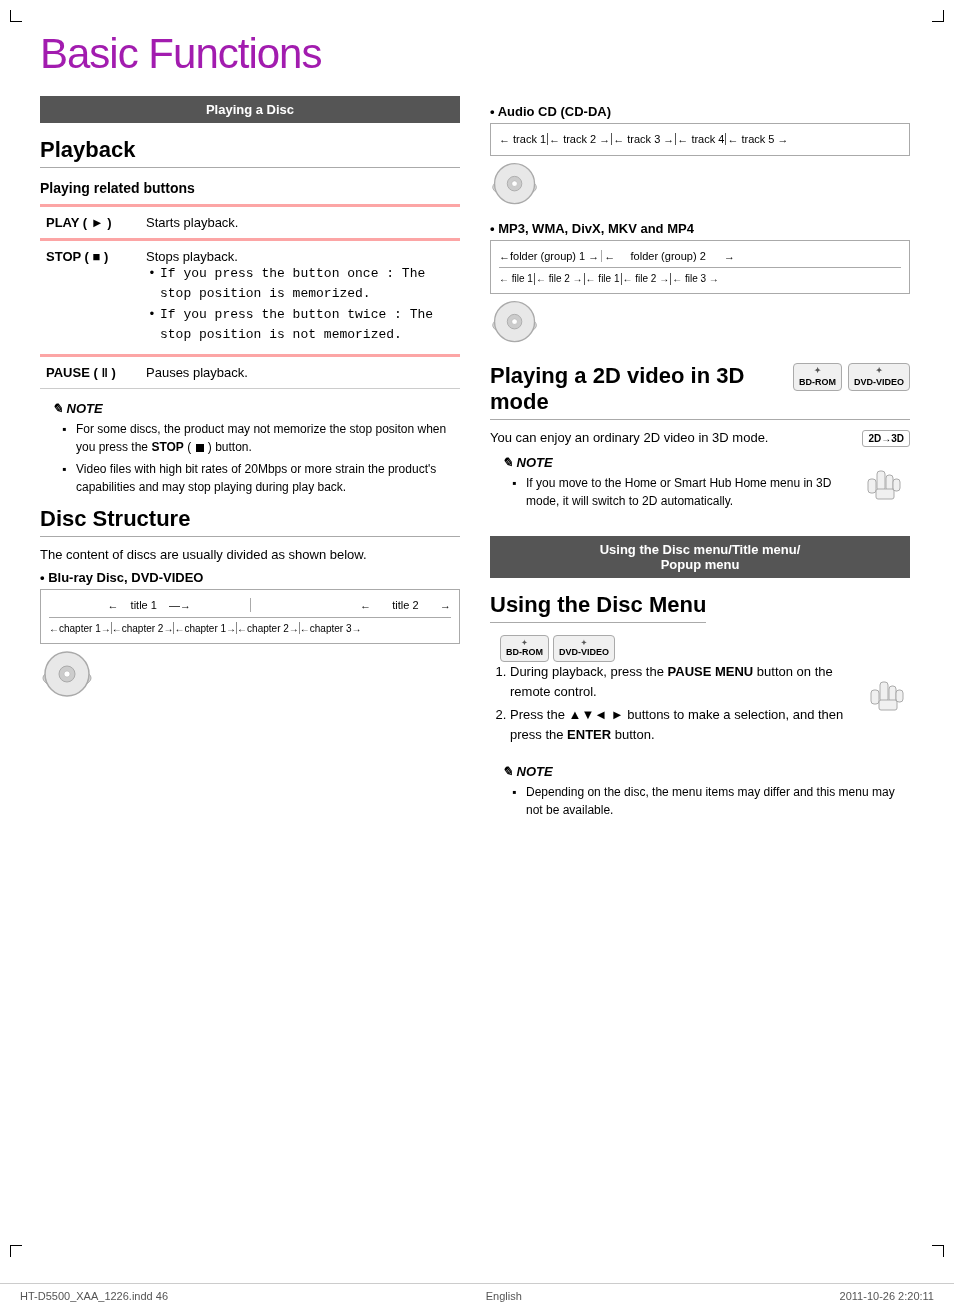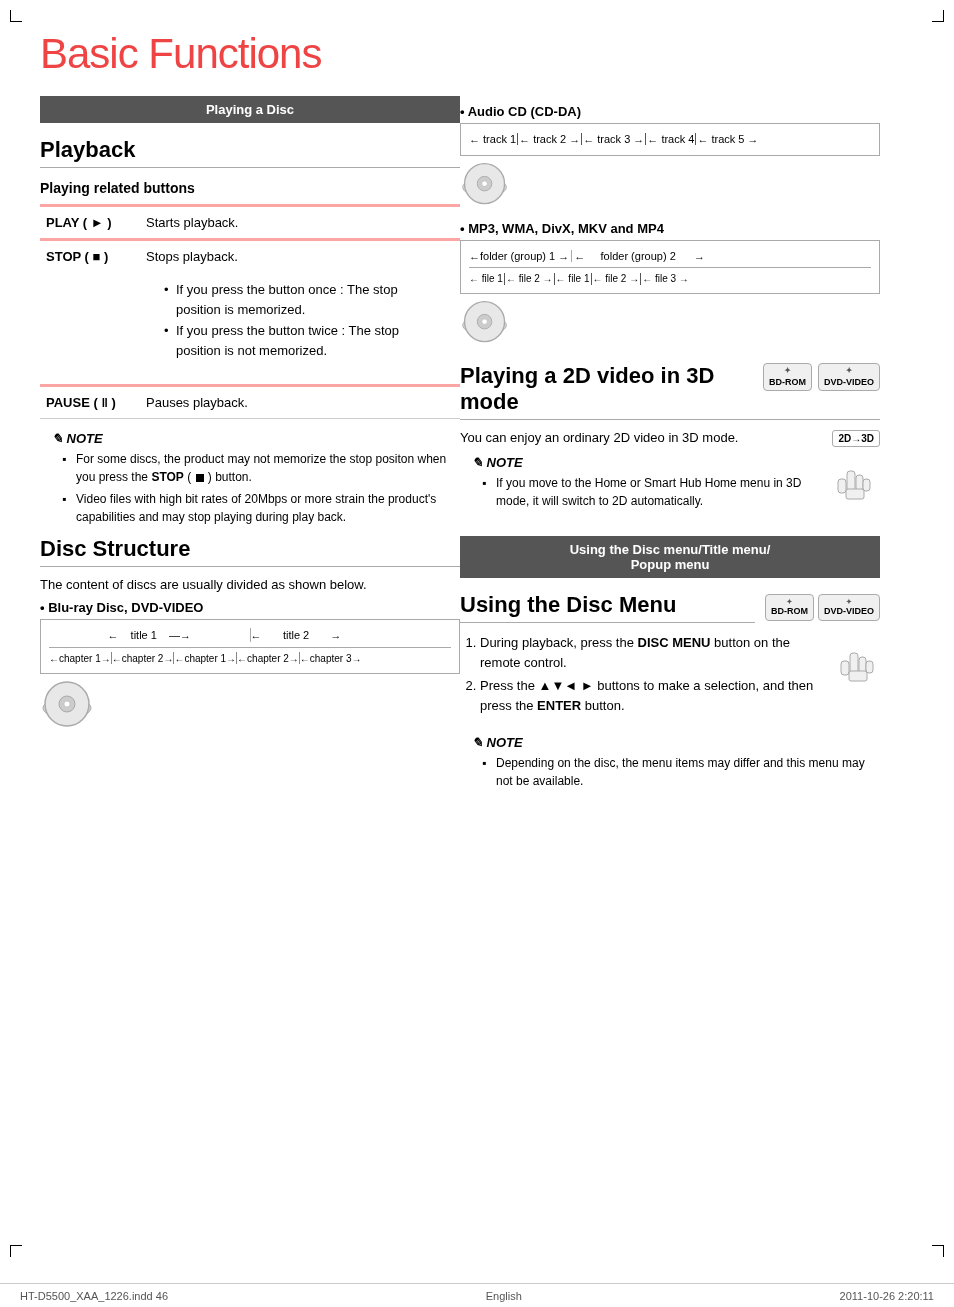--- a/index.html
+++ b/index.html
@@ -28,27 +28,28 @@
       border-style: solid;
     }
     .corner-tl { top: 10px; left: 10px; border-width: 0 0 1px 1px; }
     .corner-tr { top: 10px; right: 10px; border-width: 0 1px 1px 0; }
     .corner-bl { bottom: 50px; left: 10px; border-width: 1px 0 0 1px; }
     .corner-br { bottom: 50px; right: 10px; border-width: 1px 1px 0 0; }
 
     h1.main-title {
       font-size: 42px;
       font-weight: 300;
-      color: #ef4444;
+      color: #a21caf;
       margin-bottom: 18px;
       font-family: 'Arial', sans-serif;
       letter-spacing: -1px;
     }
     .two-col {
       display: flex;
+      gap: 30px;
     }
     .col-left {
       flex: 1;
       max-width: 420px;
     }
     .col-right {
       flex: 1;
       max-width: 420px;
     }
     .section-banner {
@@ -194,21 +195,22 @@
       display: inline-block;
       width: 8px;
       height: 8px;
       background: #000;
       vertical-align: middle;
       margin: 0 1px;
     }
     .stop-cell ul {
       list-style: none;
       padding-left: 0;
-      margin: 16px;
+      margin: 0;
+      font-family: Liberation Mono, monospace;
     }
     .stop-cell ul li {
       padding-left: 14px;
       position: relative;
       font-size: 13px;
       line-height: 1.5;
       margin-bottom: 2px;
     }
     .stop-cell ul li::before {
       content: '•';
@@ -272,21 +274,21 @@
 
       <h2 class="section-title">Disc Structure</h2>
       <p style="font-size:13px;margin-bottom:8px;">The content of discs are usually divided as shown below.</p>
 
       <p class="bullet-label">• Blu-ray Disc, DVD-VIDEO</p>
 
       <div class="disc-diagram-box">
         <div style="display:flex;align-items:center;font-size:11px;border-bottom:1px solid #aaa;padding-bottom:2px;margin-bottom:2px;">
           <span style="flex:1;text-align:center;">←&nbsp;&nbsp;&nbsp; title 1 &nbsp;&nbsp;&nbsp;—→</span>
           <span style="border-left:1px solid #aaa;height:14px;"></span>
-          <span style="flex:1;text-align:left;">←&nbsp;&nbsp;&nbsp;&nbsp;&nbsp;&nbsp; title 2 &nbsp;&nbsp;&nbsp;&nbsp;&nbsp;&nbsp;→</span>
+          <span style="flex:1;text-align:right;">←&nbsp;&nbsp;&nbsp;&nbsp;&nbsp;&nbsp; title 2 &nbsp;&nbsp;&nbsp;&nbsp;&nbsp;&nbsp;→</span>
         </div>
         <div style="display:flex;align-items:center;font-size:10px;gap:0;">
           <span>←chapter 1→</span>
           <span style="border-left:1px solid #888;height:12px;"></span>
           <span>←chapter 2→</span>
           <span style="border-left:1px solid #888;height:12px;"></span>
           <span>←chapter 1→</span>
           <span style="border-left:1px solid #888;height:12px;"></span>
           <span>←chapter 2→</span>
           <span style="border-left:1px solid #888;height:12px;"></span>
@@ -390,38 +392,38 @@
             <li>If you move to the Home or Smart Hub Home menu in 3D mode, it will switch to 2D automatically.</li>
           </ul>
         </div>
       </div>
 
       <div class="section-banner" style="margin-top:16px;">
         <span>Using the Disc menu/Title menu/</span><br>
         <span>Popup menu</span>
       </div>
 
-      <div style="display:flex;justify-content:flex-end;align-items:flex-start;">
+      <div style="display:flex;justify-content:flex-end;align-items:flex-start;flex-direction:column;">
         <h2 class="section-title" style="flex:1;">Using the Disc Menu</h2>
         <div style="display:flex;gap:4px;margin-left:10px;margin-top:2px;">
           <div class="bd-icon-box bd">
             <div style="font-size:7px;color:#555;">✦</div>
             <div style="font-size:9px;">BD-ROM</div>
           </div>
           <div class="bd-icon-box dvd">
             <div style="font-size:7px;color:#555;">✦</div>
             <div style="font-size:9px;">DVD-VIDEO</div>
           </div>
         </div>
       </div>
 
       <div style="display:flex;gap:8px;align-items:flex-start;">
         <div style="flex:1;">
           <ol>
-            <li>During playback, press the <strong>DISC MENU</strong> button on the remote control.</li>
+            <li>During playback, press the <strong>PAUSE MENU</strong> button on the remote control.</li>
             <li>Press the ▲▼◄ ► buttons to make a selection, and then press the <strong>ENTER</strong> button.</li>
           </ol>
         </div>
         <div style="flex-shrink:0;">
           <svg width="45" height="55" viewBox="0 0 45 55">
             <rect x="15" y="20" width="8" height="20" rx="3" fill="#f0f0f0" stroke="#aaa" stroke-width="1"></rect>
             <rect x="24" y="24" width="7" height="16" rx="3" fill="#f0f0f0" stroke="#aaa" stroke-width="1"></rect>
             <rect x="6" y="28" width="8" height="14" rx="3" fill="#f0f0f0" stroke="#aaa" stroke-width="1"></rect>
             <rect x="14" y="38" width="18" height="10" rx="2" fill="#f0f0f0" stroke="#aaa" stroke-width="1"></rect>
             <rect x="31" y="28" width="7" height="12" rx="3" fill="#f0f0f0" stroke="#aaa" stroke-width="1"></rect>

